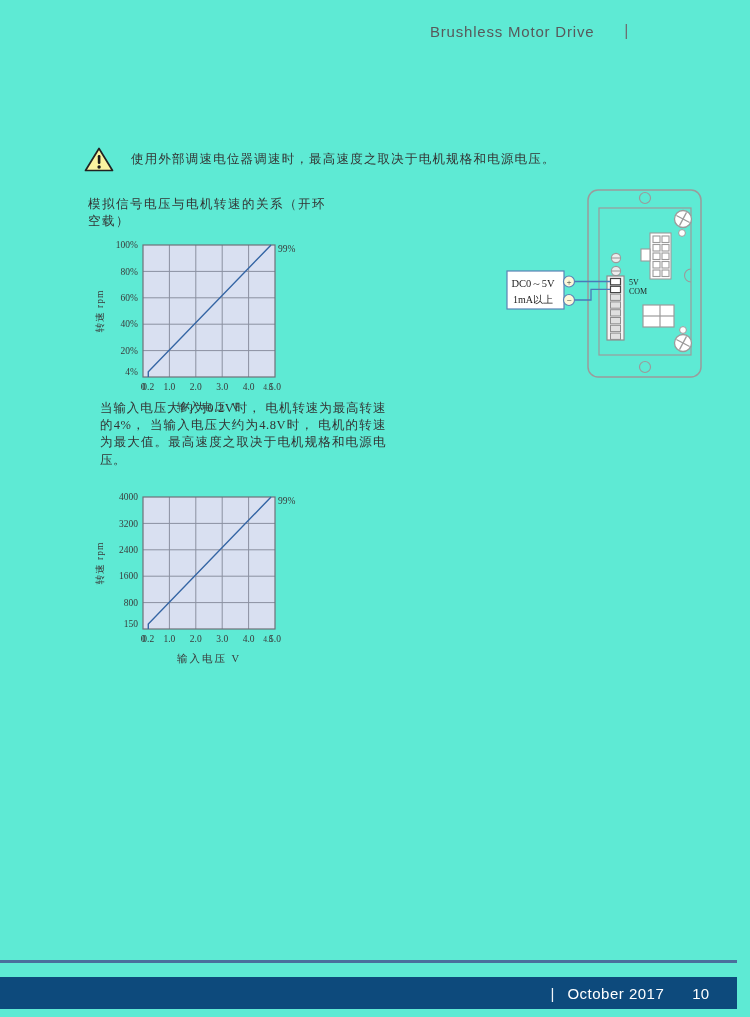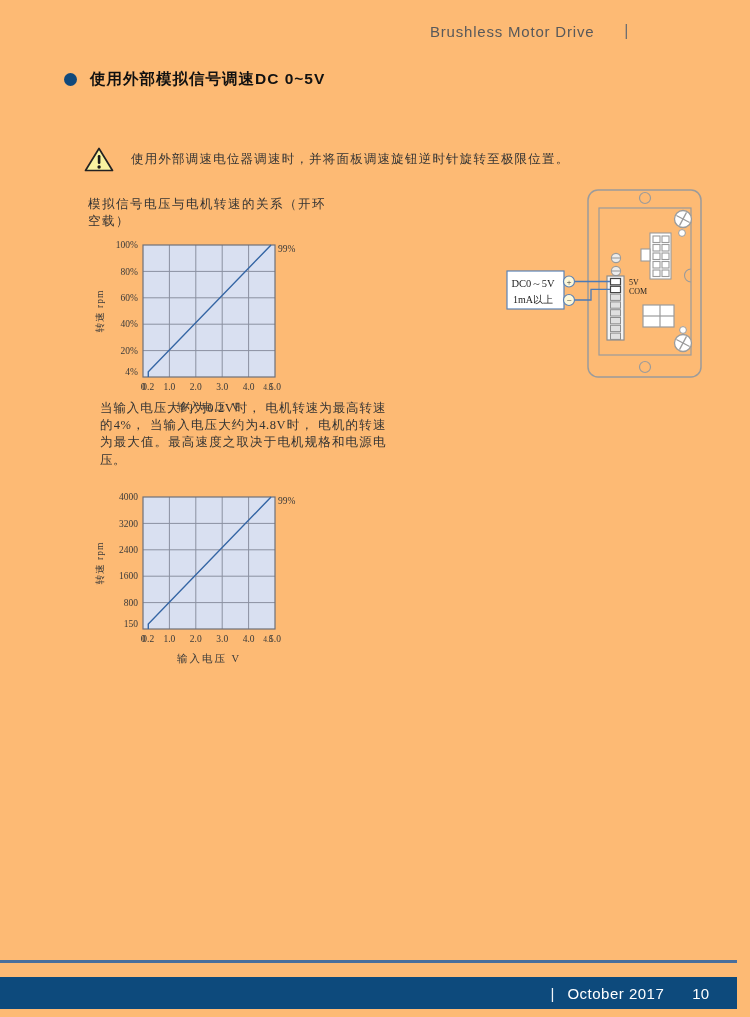--- a/index.html
+++ b/index.html
@@ -1,19 +1,19 @@
 <!DOCTYPE html>
 <html><head>
 <meta charset="utf-8">
 <style>
   * { margin:0; padding:0; box-sizing:border-box; }
   body { background:#e8e8e8; }
   .page {
     position:relative; width:750px; height:1017px; margin:0 auto;
-    background:#fdba74; overflow:hidden;
+    background:#5eead4; overflow:hidden;
     font-family:"Liberation Serif", serif; color:#222;
   }
   .doc-header {
     position:absolute; top:22px; left:430px; display:flex; align-items:center;
     font-family:"Liberation Sans", sans-serif; font-size:15px; color:#58595b;
     letter-spacing:0.8px;
   }
   .doc-header .hdr-sep { margin-left:30px; color:#6d6e71; font-weight:400; font-size:16px; }
   .section-heading {
     position:absolute; top:69px; left:64px; display:flex; align-items:center; gap:13px;
@@ -54,33 +54,29 @@
 </head>
 <body>
 
 <div class="page">
 
   <div class="doc-header">
     <span>Brushless  Motor Drive</span>
     <span class="hdr-sep">|</span>
   </div>
 
-  <div class="section-heading">
-    <span class="bullet"></span>
-    <span class="heading-text">使用外部模拟信号调速DC 0~5V</span>
-  </div>
 
 
   <div class="warning">
     <svg width="30" height="27" viewBox="0 0 30 27">
       <path d="M15 2.5 L28.5 24.5 L1.5 24.5 Z" fill="#f9f3a0" stroke="#222" stroke-width="1.7" stroke-linejoin="round"></path>
       <rect x="13.8" y="9" width="2.6" height="9" rx="1.2" fill="#1a1a1a"></rect>
       <circle cx="15.1" cy="21" r="1.7" fill="#1a1a1a"></circle>
     </svg>
-    <span class="warning-text">使用外部调速电位器调速时，并将面板调速旋钮逆时针旋转至极限位置。</span>
+    <span class="warning-text">使用外部调速电位器调速时，最高速度之取决于电机规格和电源电压。</span>
   </div>
 
   <div class="chart-block first">
     <p class="chart-title">模拟信号电压与电机转速的关系（开环空载）</p>
     <svg class="chart" width="240" height="178">
         <rect x="55" y="10" width="132" height="132" fill="#d9e0f1" stroke="none"></rect>
         <line x1="81.4" y1="10" x2="81.4" y2="142" stroke="#8a90a0" stroke-width="1"></line>
         <line x1="107.80000000000001" y1="10" x2="107.80000000000001" y2="142" stroke="#8a90a0" stroke-width="1"></line>
         <line x1="134.2" y1="10" x2="134.2" y2="142" stroke="#8a90a0" stroke-width="1"></line>
         <line x1="160.60000000000002" y1="10" x2="160.60000000000002" y2="142" stroke="#8a90a0" stroke-width="1"></line>

